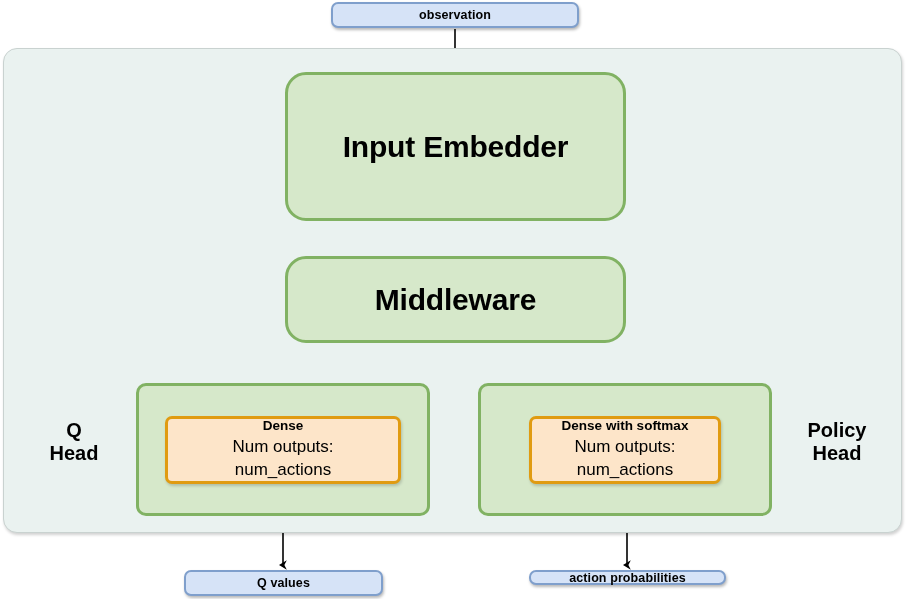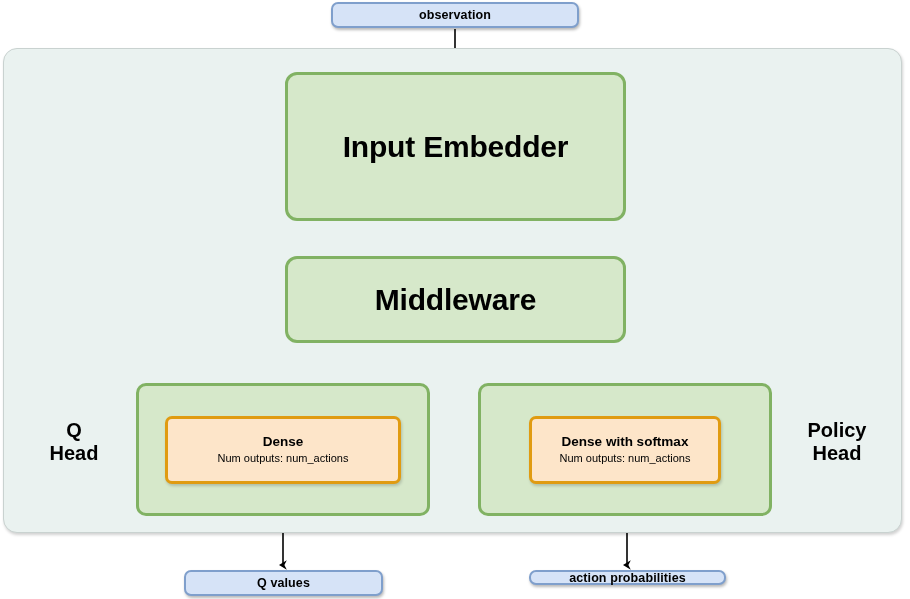--- a/index.html
+++ b/index.html
@@ -58,21 +58,21 @@
     box-shadow: 1px 2px 3px rgba(0,0,0,0.28);
     font-size: 12.5px;
     font-weight: bold;
     color: #000000;
     letter-spacing: 0.1px;
   }
 
   .green-box {
     background: #d6e8ca;
     border: 3px solid #81b263;
-    border-radius: 12px;
+    border-radius: 21px;
     color: #000000;
   }
 
   .big-label {
     font-size: 30px;
     font-weight: bold;
     letter-spacing: -0.2px;
   }
 
   .head-group {
@@ -88,21 +88,21 @@
     box-shadow: 1px 2px 3px rgba(0,0,0,0.18);
     color: #000000;
     padding: 4px 23px;
   }
   .dense-title {
     font-size: 13.5px;
     font-weight: bold;
     line-height: 1.35;
   }
   .dense-sub {
-    font-size: 11px;
+    font-size: 17px;
     font-weight: normal;
     line-height: 1.35;
   }
 
   .head-caption {
     position: absolute;
     font-size: 20px;
     font-weight: bold;
     color: #000000;
     text-align: center;

